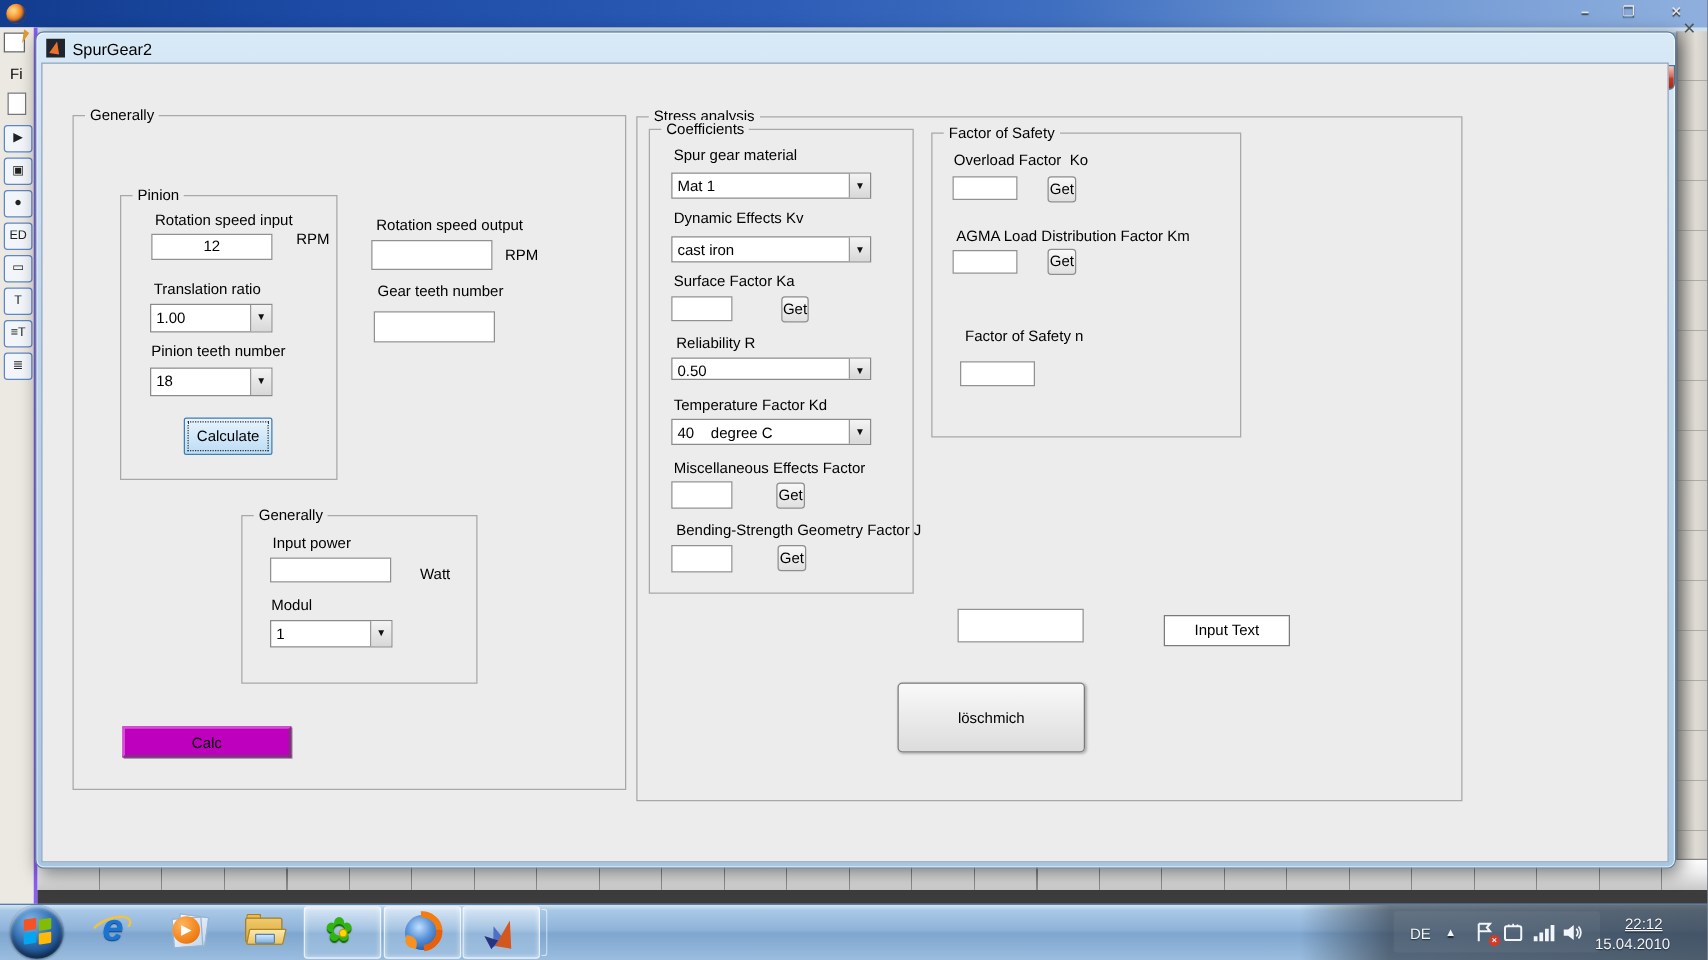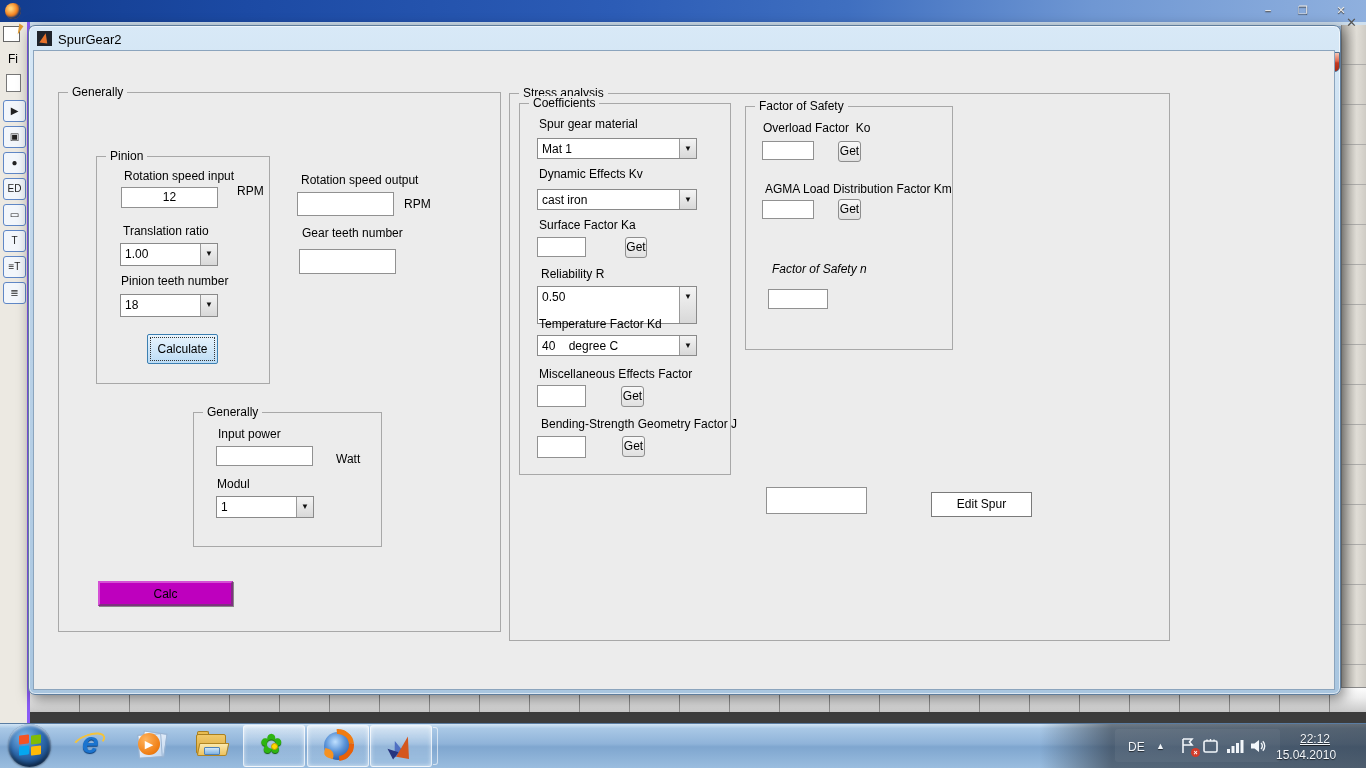--- a/index.html
+++ b/index.html
@@ -228,50 +228,51 @@
   </div>
   <div class="lbl" style="left:539px;top:167px;">Dynamic Effects Kv</div>
   <div class="combo" style="left:537px;top:189px;width:160px;height:21px;">
     <span class="cval">cast iron</span>
     <span class="cbtn">▼</span>
   </div>
   <div class="lbl" style="left:539px;top:218px;">Surface Factor Ka</div>
   <div class="edit" style="left:537px;top:237px;width:49px;height:20px;"></div>
   <div class="btn" style="left:625px;top:237px;width:22px;height:21px;line-height:19px;">Get</div>
   <div class="lbl" style="left:541px;top:267px;">Reliability R</div>
-  <div class="combo" style="left:537px;top:286px;width:160px;height:38px;">
+  <div class="combo" style="left:537px;top:286px;width:160px;height:18px;">
     <span class="cval">0.50</span>
     <span class="cbtn">▼</span>
   </div>
   <div class="lbl" style="left:539px;top:317px;">Temperature Factor Kd</div>
   <div class="combo" style="left:537px;top:335px;width:160px;height:21px;">
     <span class="cval">40    degree C</span>
     <span class="cbtn">▼</span>
   </div>
   <div class="lbl" style="left:539px;top:367px;">Miscellaneous Effects Factor</div>
   <div class="edit" style="left:537px;top:385px;width:49px;height:22px;"></div>
   <div class="btn" style="left:621px;top:386px;width:23px;height:21px;line-height:19px;">Get</div>
   <div class="lbl" style="left:541px;top:417px;">Bending-Strength Geometry Factor J</div>
   <div class="edit" style="left:537px;top:436px;width:49px;height:22px;"></div>
   <div class="btn" style="left:622px;top:436px;width:23px;height:21px;line-height:19px;">Get</div>
 
-  <div class="group" style="left:745px;top:106px;width:208px;height:244px;">
+  <div class="group" style="left:745px;top:106px;width:248px;height:244px;">
     <span class="glabel">Factor of Safety</span>
   </div>
   <div class="lbl" style="left:763px;top:121px;">Overload Factor  Ko</div>
   <div class="edit" style="left:762px;top:141px;width:52px;height:19px;"></div>
   <div class="btn" style="left:838px;top:141px;width:23px;height:21px;line-height:19px;">Get</div>
   <div class="lbl" style="left:765px;top:182px;">AGMA Load Distribution Factor Km</div>
   <div class="edit" style="left:762px;top:200px;width:52px;height:19px;"></div>
   <div class="btn" style="left:838px;top:199px;width:23px;height:21px;line-height:19px;">Get</div>
-  <div class="lbl" style="left:772px;top:262px;font-style:italic;">Factor of Safety n</div>
+  <div class="lbl" style="left:772px;top:262px;">Factor of Safety n</div>
   <div class="edit" style="left:768px;top:289px;width:60px;height:20px;"></div>
 
   <div class="edit" style="left:766px;top:487px;width:101px;height:27px;"></div>
-  <div class="btn" id="btn-edittext" style="left:931px;top:492px;width:101px;height:25px;">Edit Spur</div>
+  <div class="btn" id="btn-edittext" style="left:931px;top:492px;width:101px;height:25px;">Input Text</div>
+  <div class="btn" id="btn-loeschmich" style="left:718px;top:546px;width:150px;height:56px;">löschmich</div>
 
   <div class="abs" id="taskbar">
     <div id="taskbar-darkzone"></div>
   </div>
 
   <div class="abs" id="start-orb">
     <div class="orb-flag" style="left:11px;top:11px;background:#f35325;transform:skewY(-8deg);"></div>
     <div class="orb-flag" style="left:23px;top:11px;background:#81bc06;transform:skewY(-8deg);"></div>
     <div class="orb-flag" style="left:11px;top:22px;background:#05a6f0;transform:skewY(-8deg);"></div>
     <div class="orb-flag" style="left:23px;top:22px;background:#ffba08;transform:skewY(-8deg);"></div>

